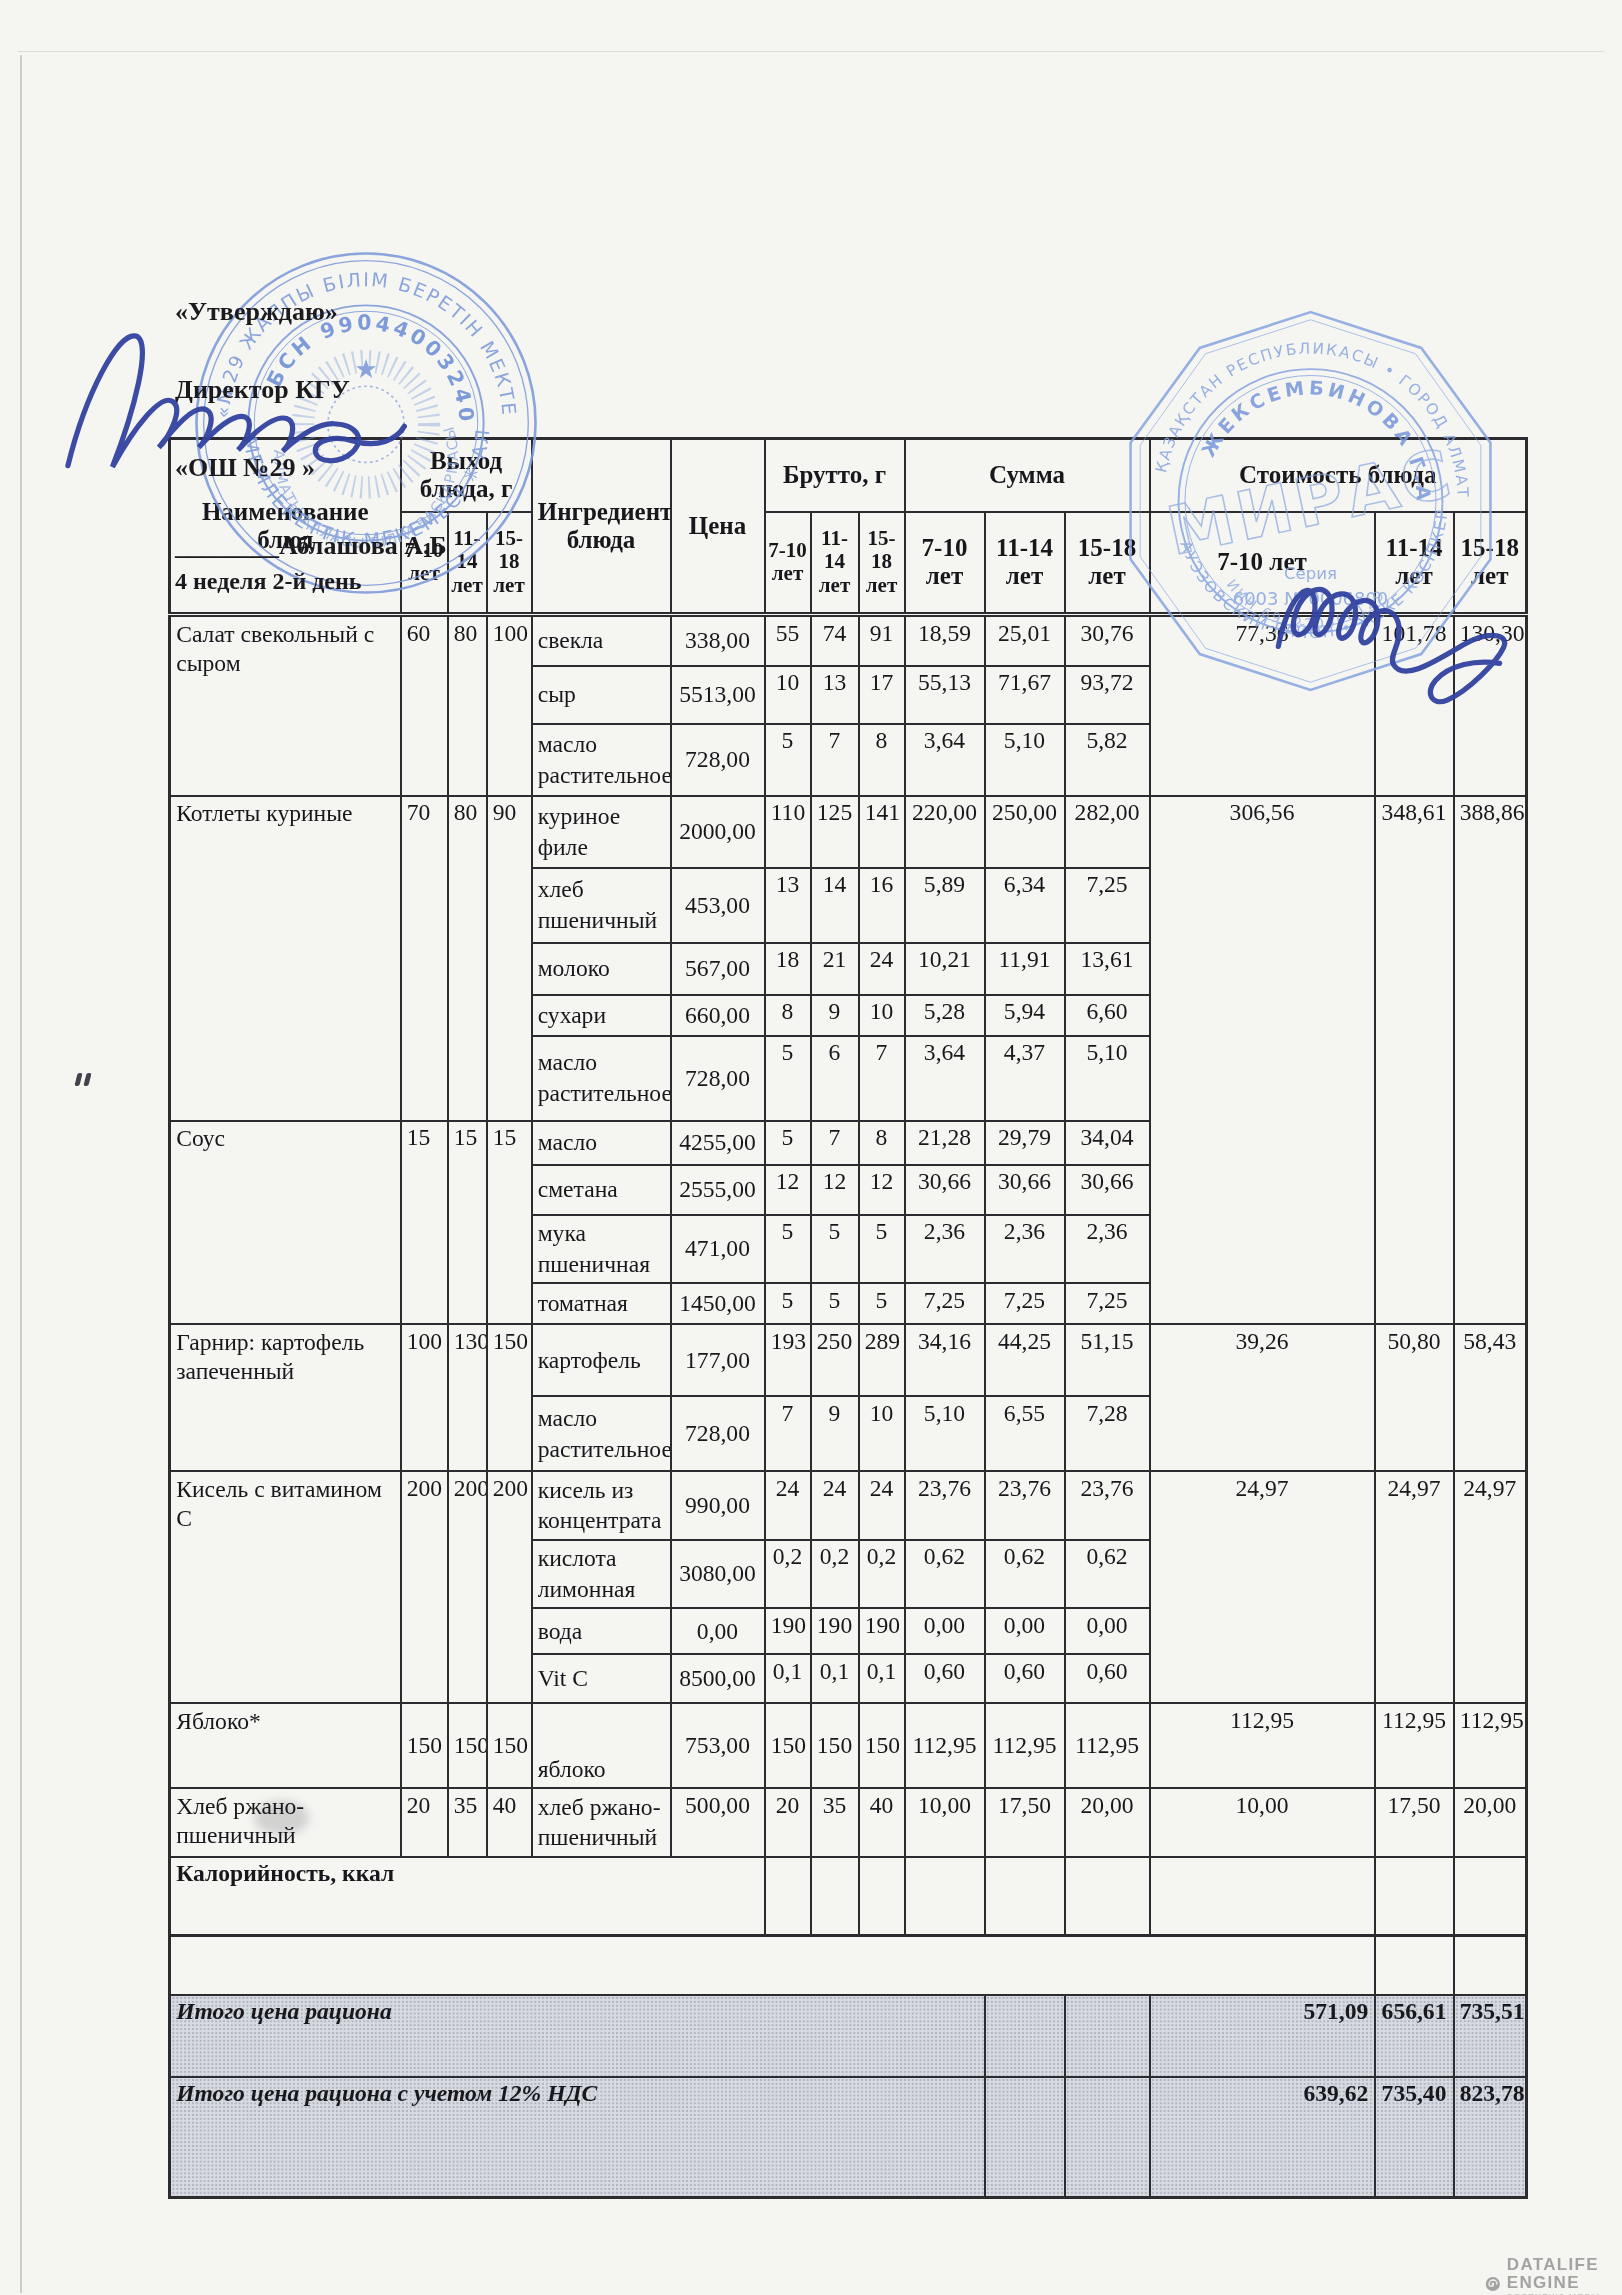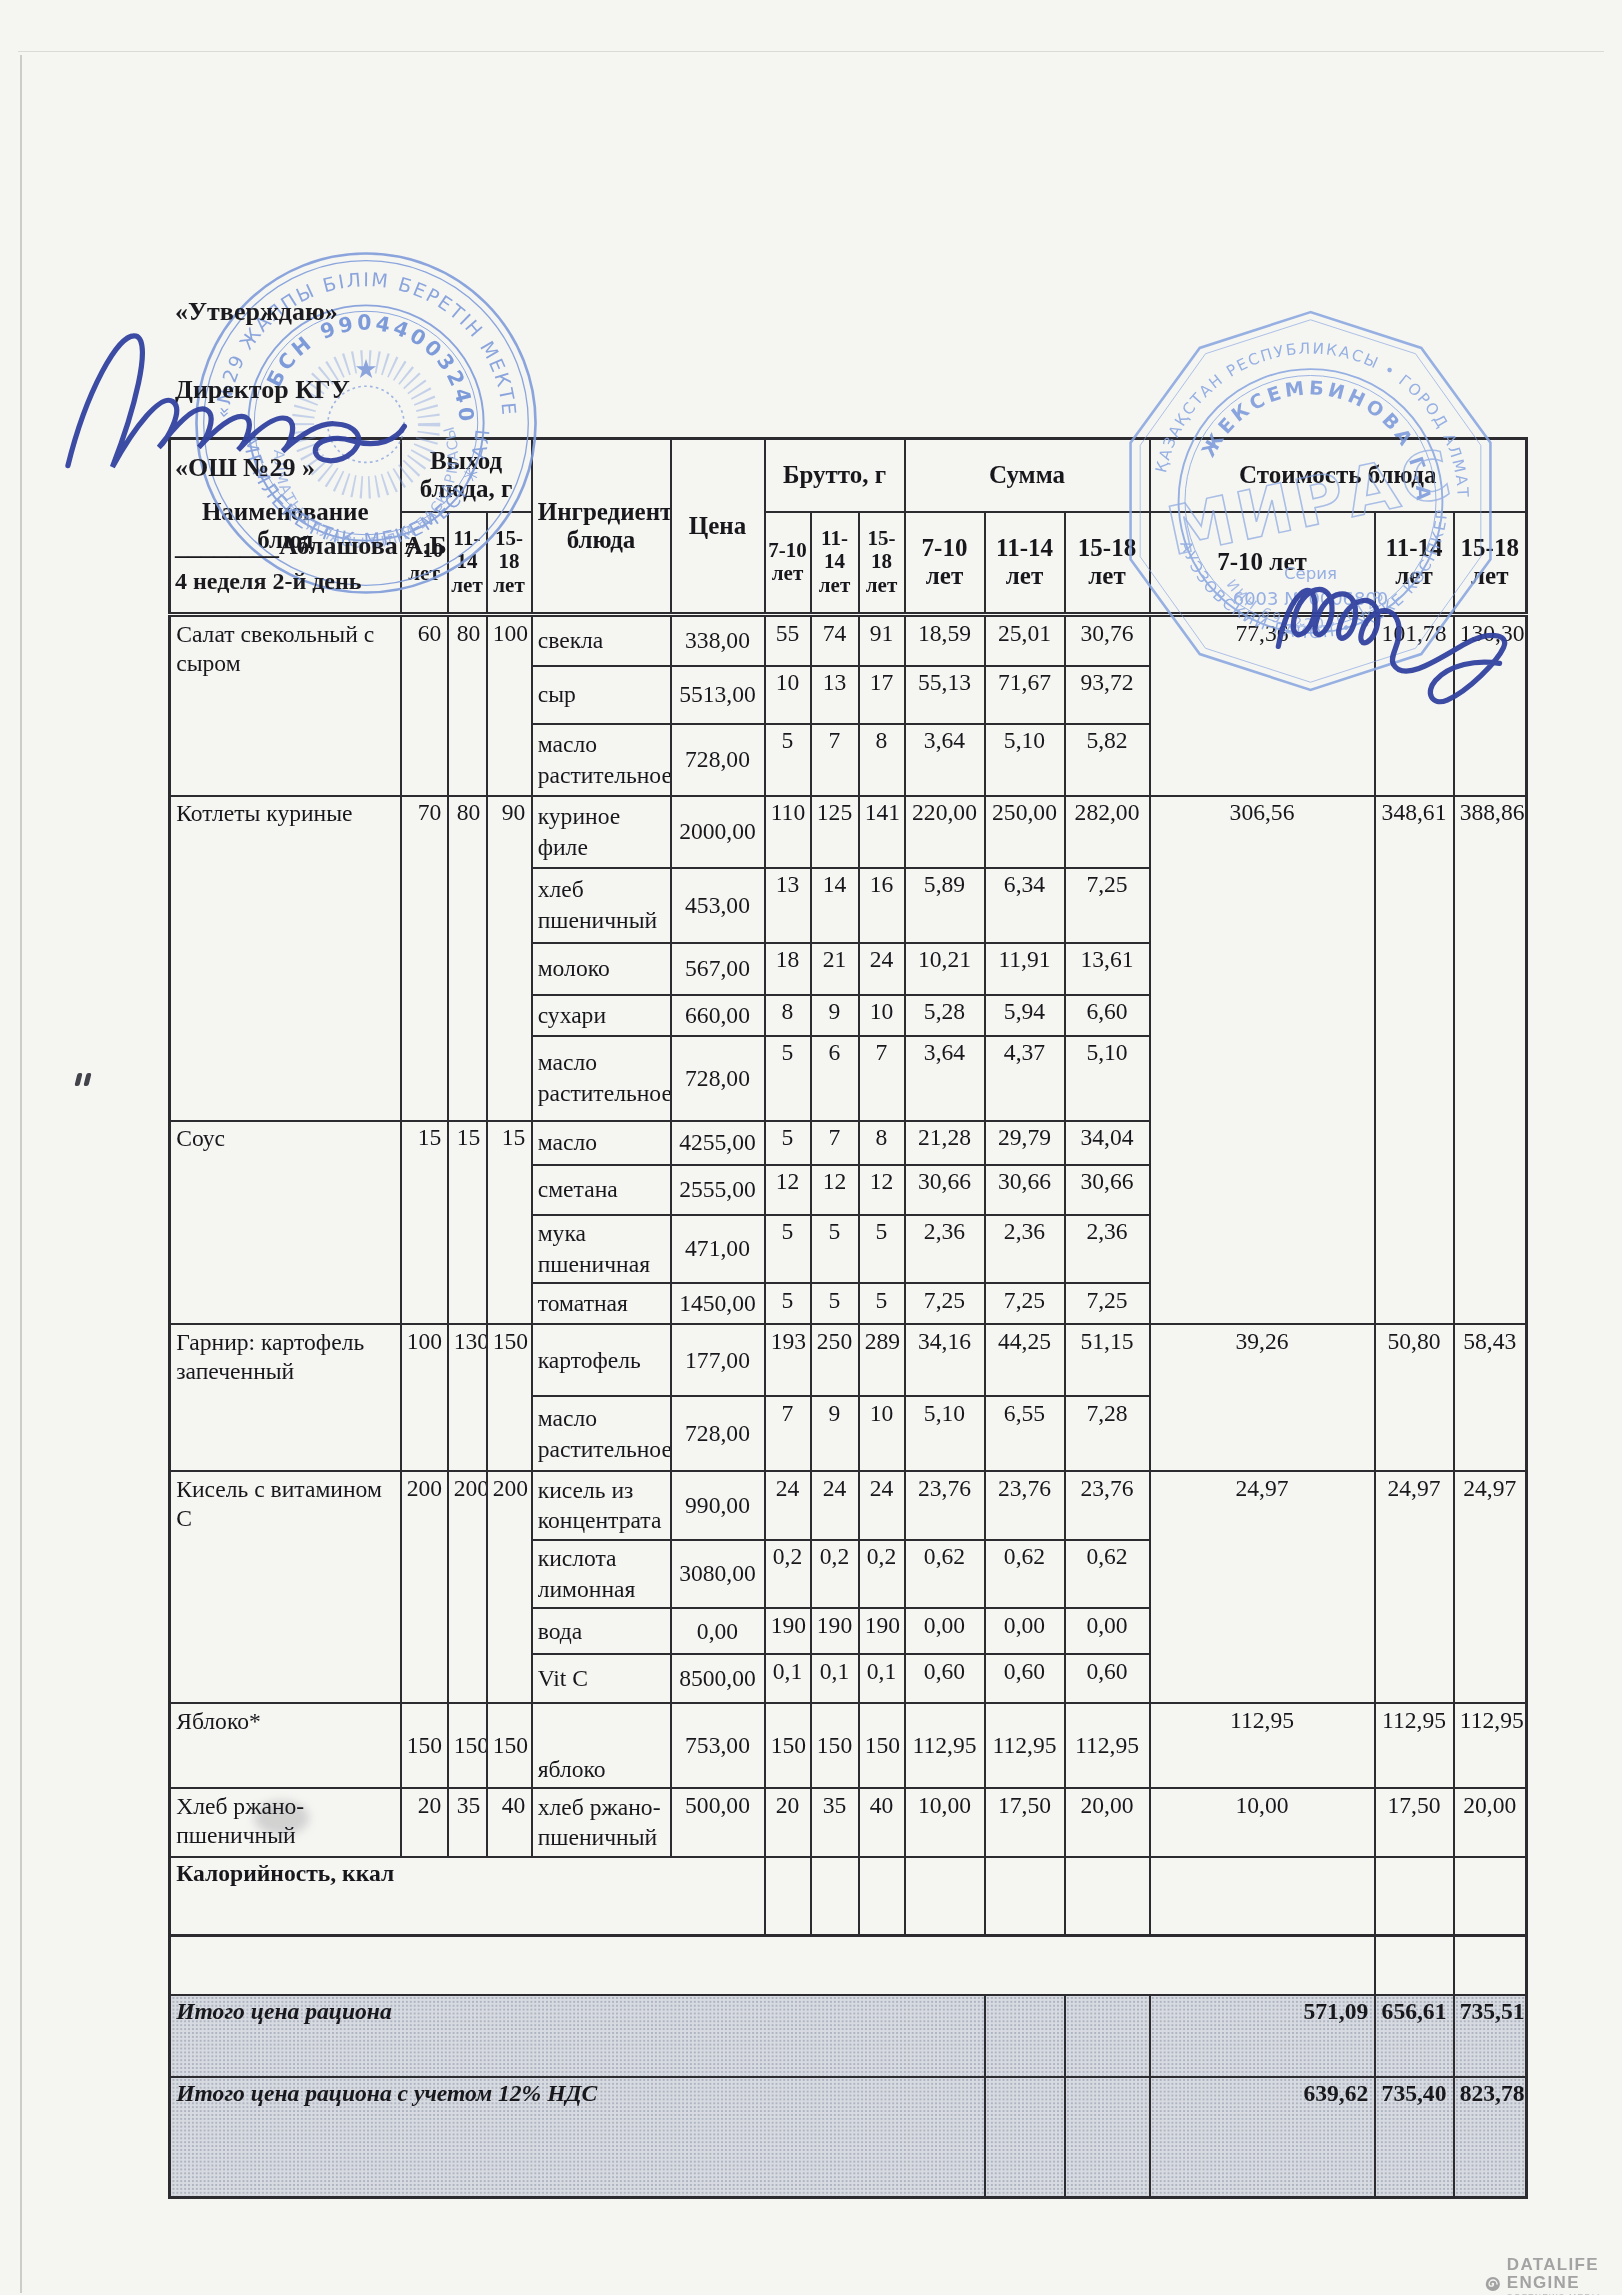--- a/index.html
+++ b/index.html
@@ -29,21 +29,21 @@
   .sig-right{left:1260px;top:535px;width:288px;height:190px;}
 
   
   table.t{position:absolute;left:168px;top:437px;width:1358px;z-index:2;border-collapse:collapse;table-layout:fixed;border:3.3px solid #2b2b30;}
   .t td,.t th{border:2px solid #2b2b30;padding:2.6px 5.2px;font-family:"Liberation Serif",serif;font-size:23.6px;color:#17171c;overflow:hidden;}
   .t th{font-weight:bold;text-align:center;vertical-align:middle;font-size:25px;line-height:1.12;}
   .t th.sub{font-size:21px;padding:1.3px;}
   .bb{border-bottom:5.9px double #2b2b30 !important;}
   .name{font-size:26px;text-align:left;vertical-align:top;line-height:1.25;padding-top:5.2px;margin-top:36px;}
   .ing{font-size:25px;text-align:left;vertical-align:middle;line-height:1.3;}
-  .vnum{font-size:23.6px;text-align:right;vertical-align:top;padding:3.9px 0;margin-top:18px;}
+  .vnum{font-size:23.6px;text-align:left;vertical-align:top;padding:3.9px 0;margin-top:18px;}
   .price{font-size:23.6px;text-align:center;vertical-align:middle;padding:2.6px 1.3px;}
   .num{font-size:23.6px;text-align:center;vertical-align:top;padding:5.2px 1.3px;}
   .cost{font-size:23.6px;text-align:center;vertical-align:top;padding:5.2px 1.3px;}
   .cal-label{font-size:26px;font-weight:bold;text-align:left;vertical-align:top;padding:6.5px 7.9px;}
   .calb{border-bottom:3.9px solid #2b2b30 !important;}
   .gap-l{border-right:none !important;}
   .gap-c1{border-left:none !important;}
   .total-row td{background-color:#d7dbe1;background-image:radial-gradient(#aeb4c0 0.7px, transparent 0.9px);background-size:3.9px 3.9px;}
   .tot-label{font-size:26px;font-weight:bold;font-style:italic;text-align:left;vertical-align:top;padding:6.5px 9.2px;}
   .tot-v{font-size:24px;font-weight:bold;vertical-align:top;padding-top:6.5px;}

